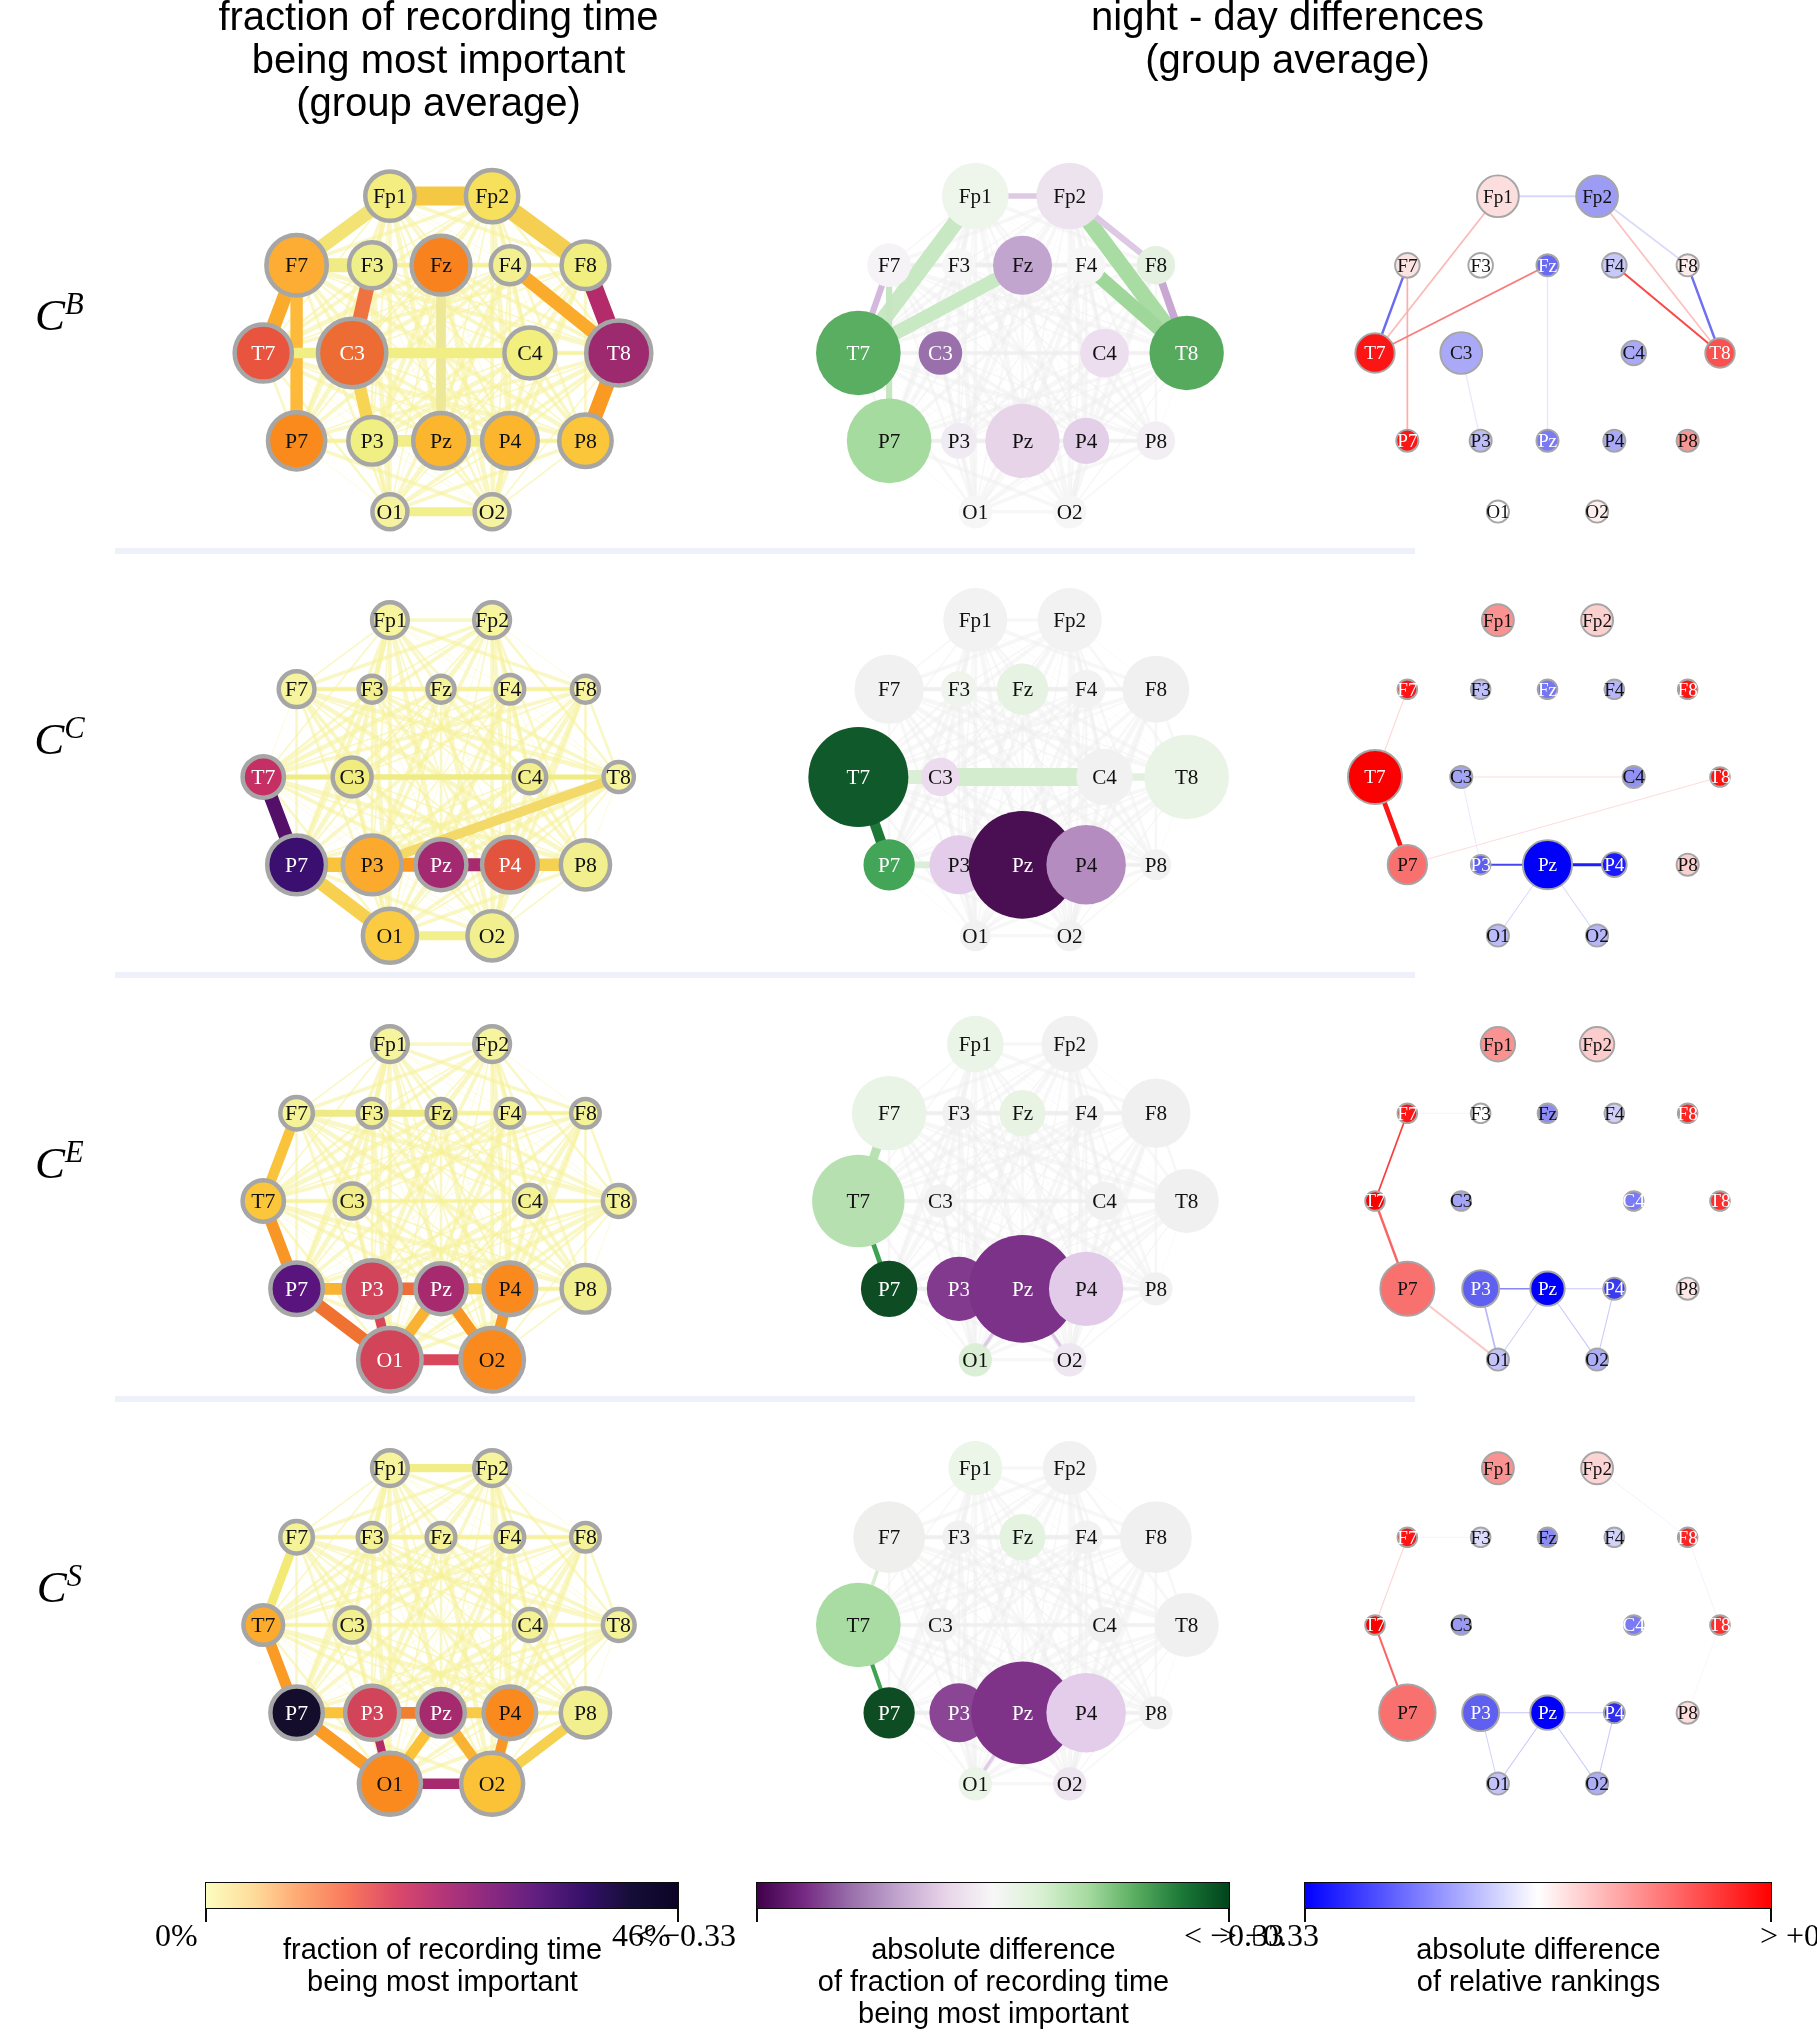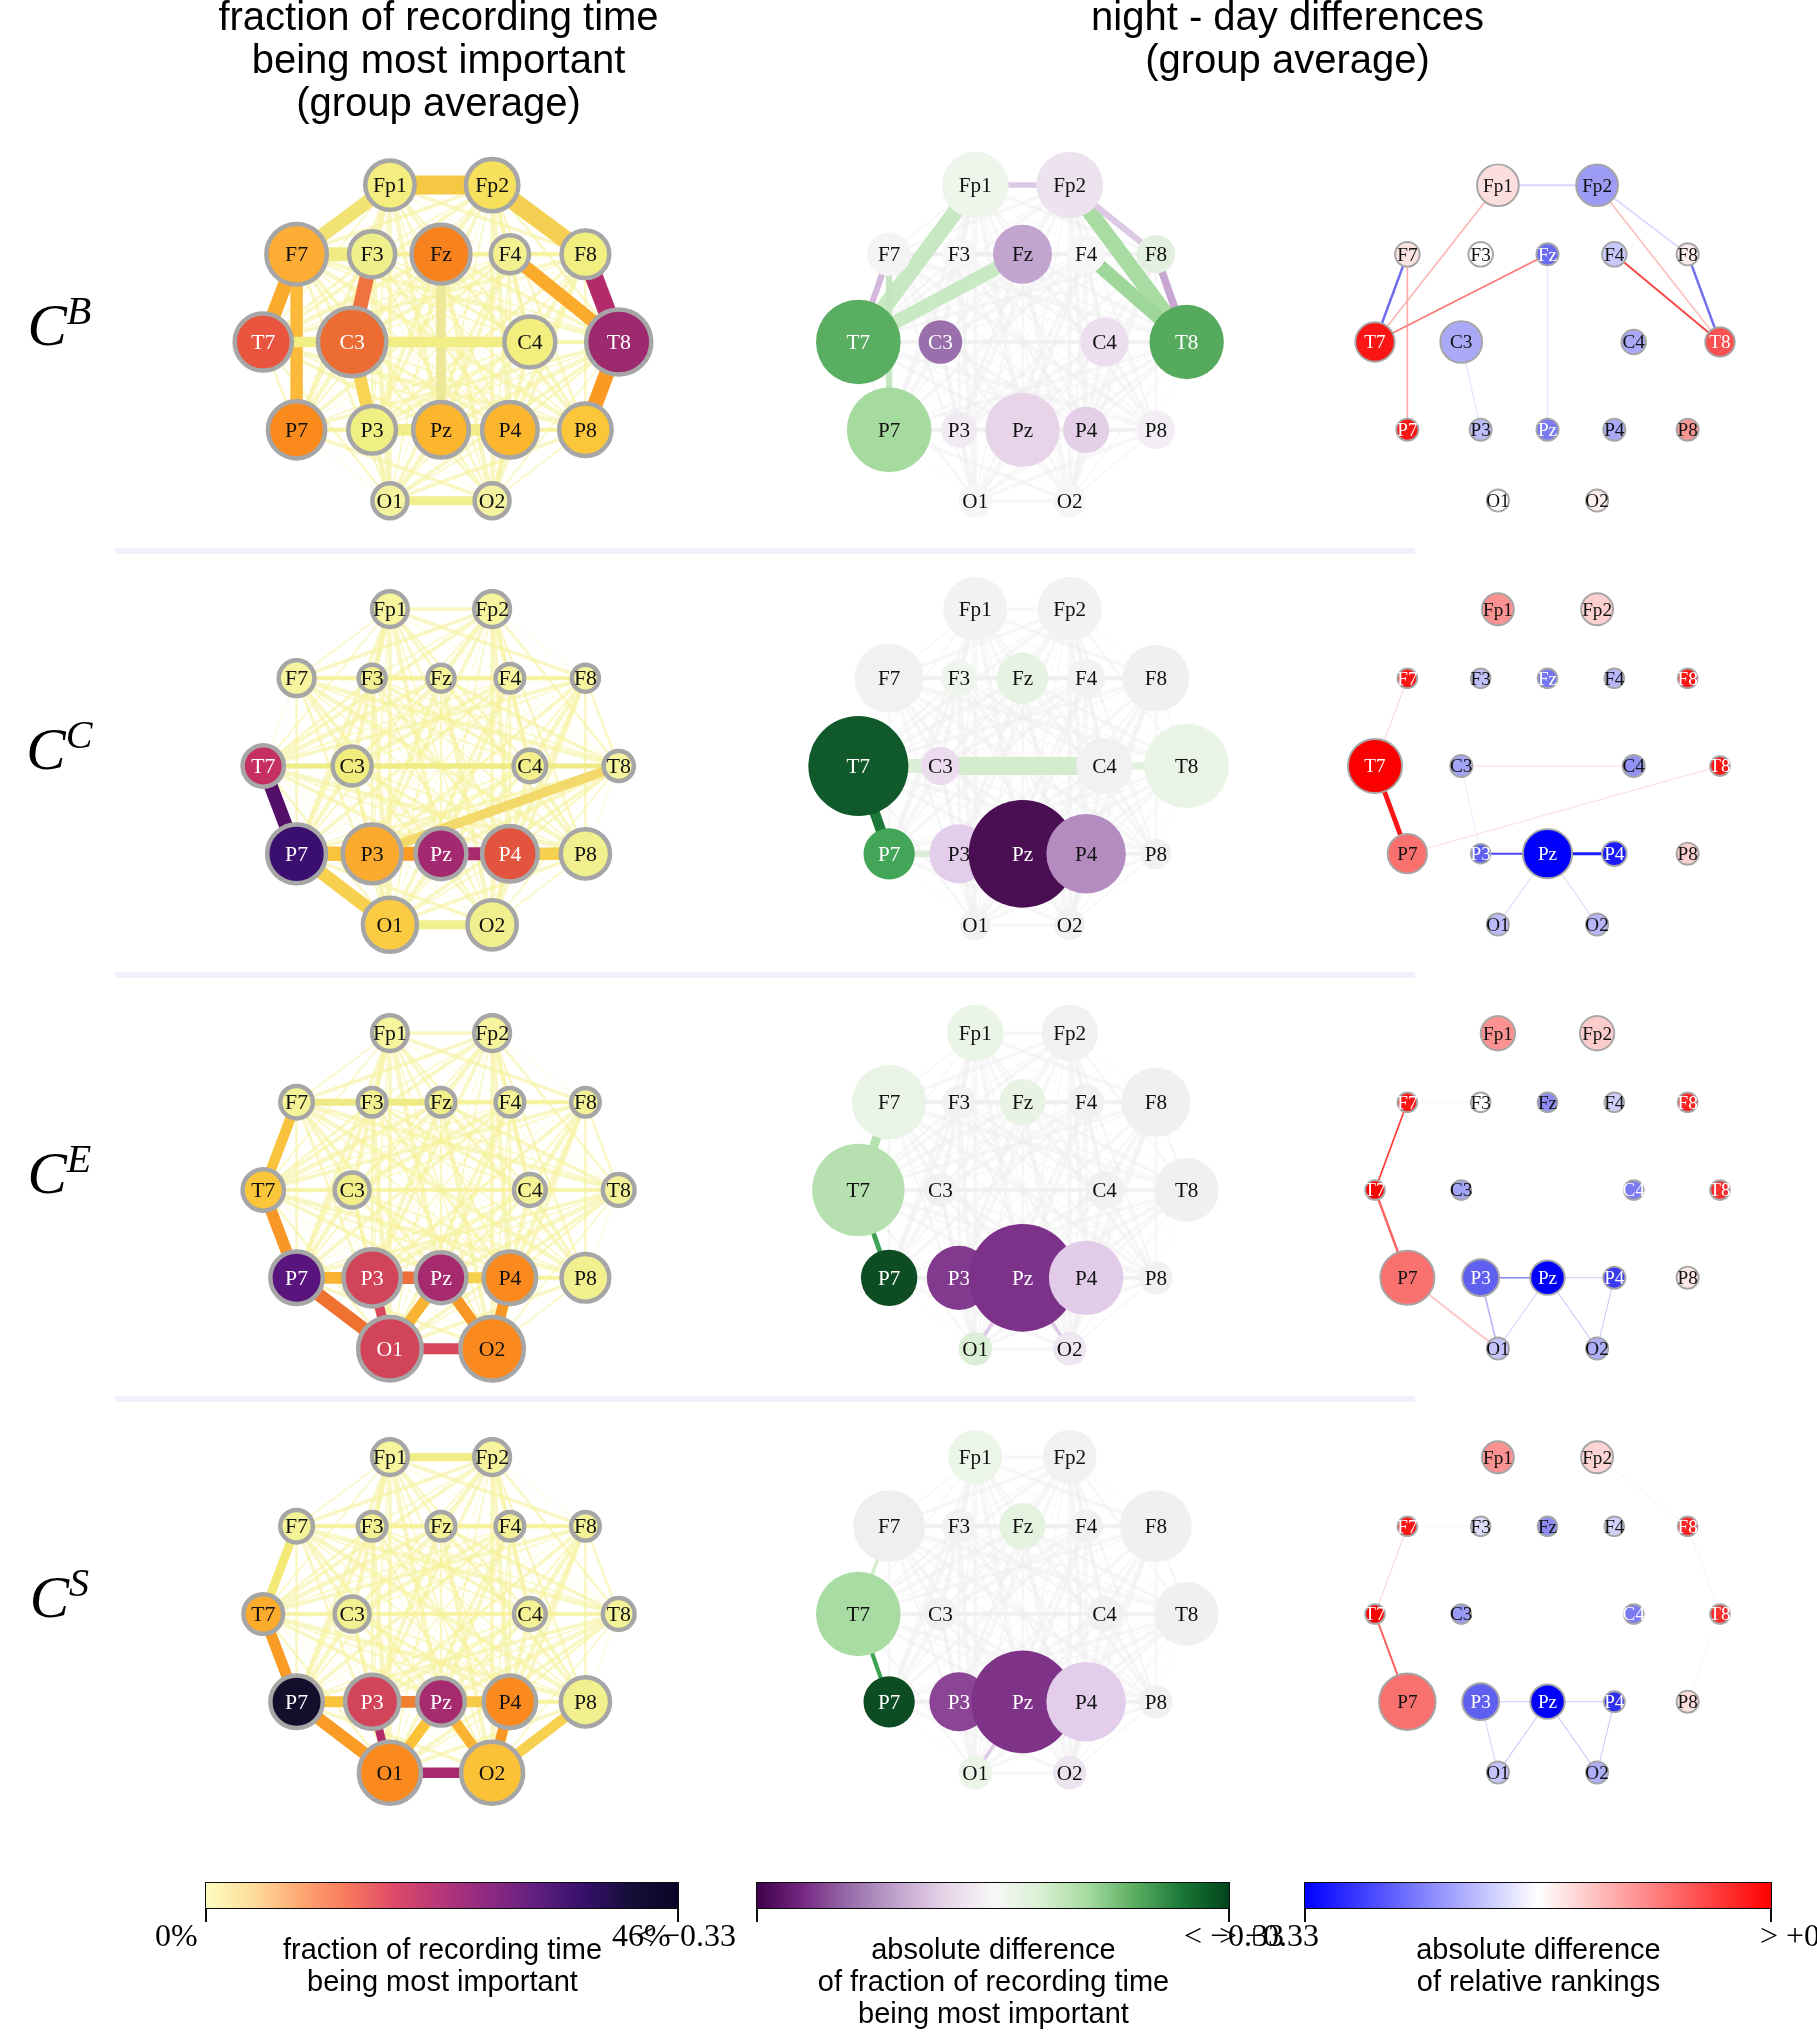--- a/index.html
+++ b/index.html
@@ -22,25 +22,25 @@
   #title-right { left:762px; top:-5.1px;  width:1051px; }
 
   
   #grid { position:absolute; left:0; top:127px; width:1817px; height:1730px; }
   .row { position:absolute; left:0; width:1817px; height:420px; }
   .row-sep { position:absolute; left:115px; width:1300px; height:5.8px; background:#eef1fa; }
 
   .rowlabel {
     position:absolute; left:6.4px; width:106px; text-align:center;
     font-family:"Liberation Serif", serif; font-style:italic;
-    font-size:59px; color:#000;
+    font-size:45px; color:#000;
   }
   .rowlabel sup { font-size:0.68em; font-style:italic; vertical-align:super; }
 
-  .panel { position:absolute; top:5px; height:420px; }
+  .panel { position:absolute; top:16px; height:420px; }
   .panel svg { display:block; }
 
   
   #legends { position:absolute; left:0; top:1858px; width:1817px; height:177px; }
   .legend { position:absolute; top:0; height:177px; }
   .cbar {
     position:absolute; height:27px; border:1.9px solid #0c0c0c;
   }
   .cbar-tick {
     position:absolute; width:1.9px; height:13px; background:#0c0c0c; top:29px;

